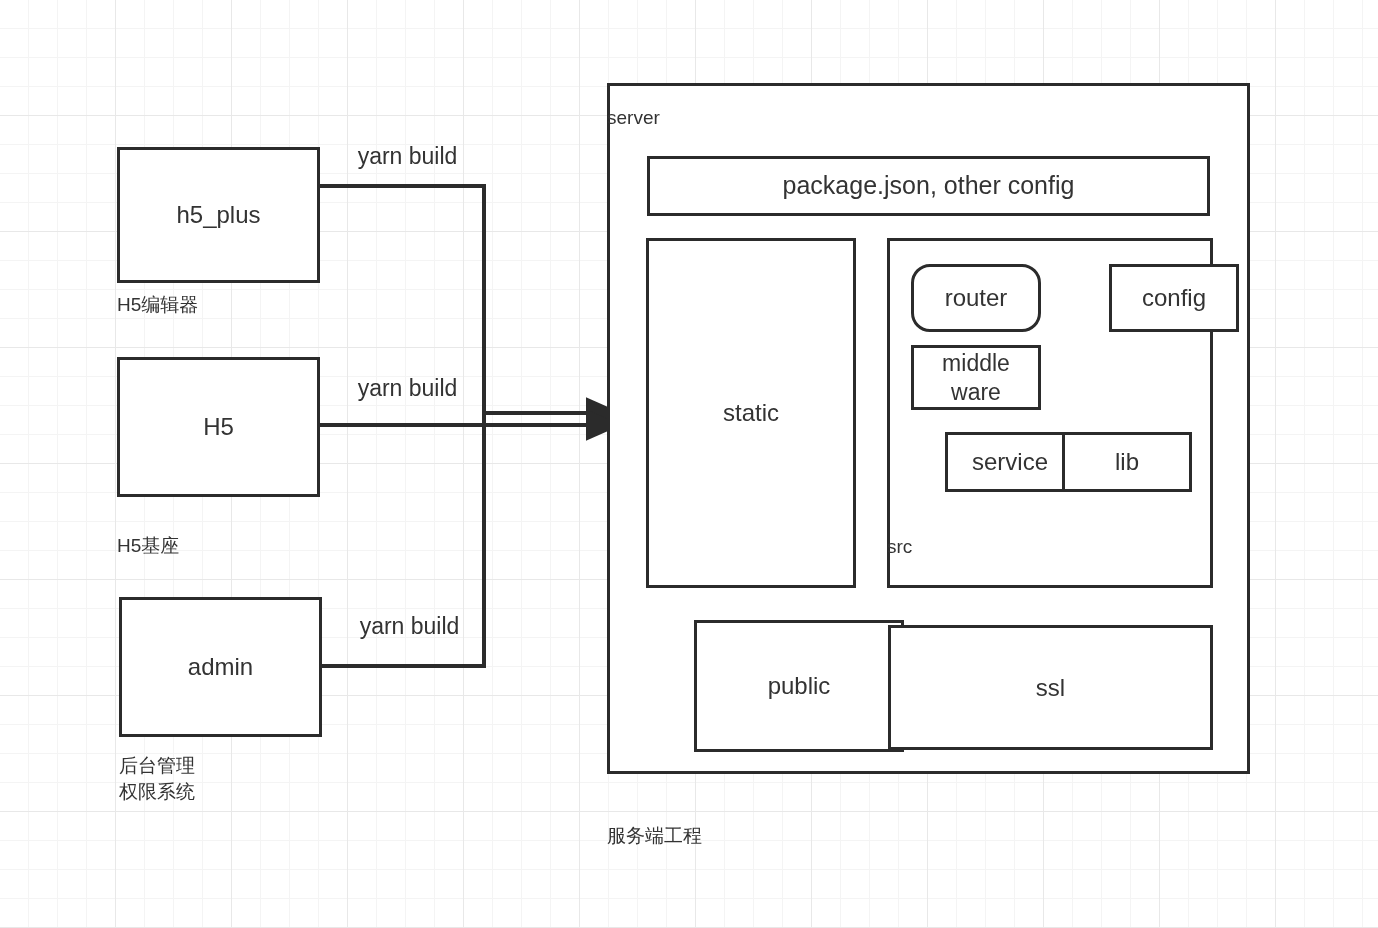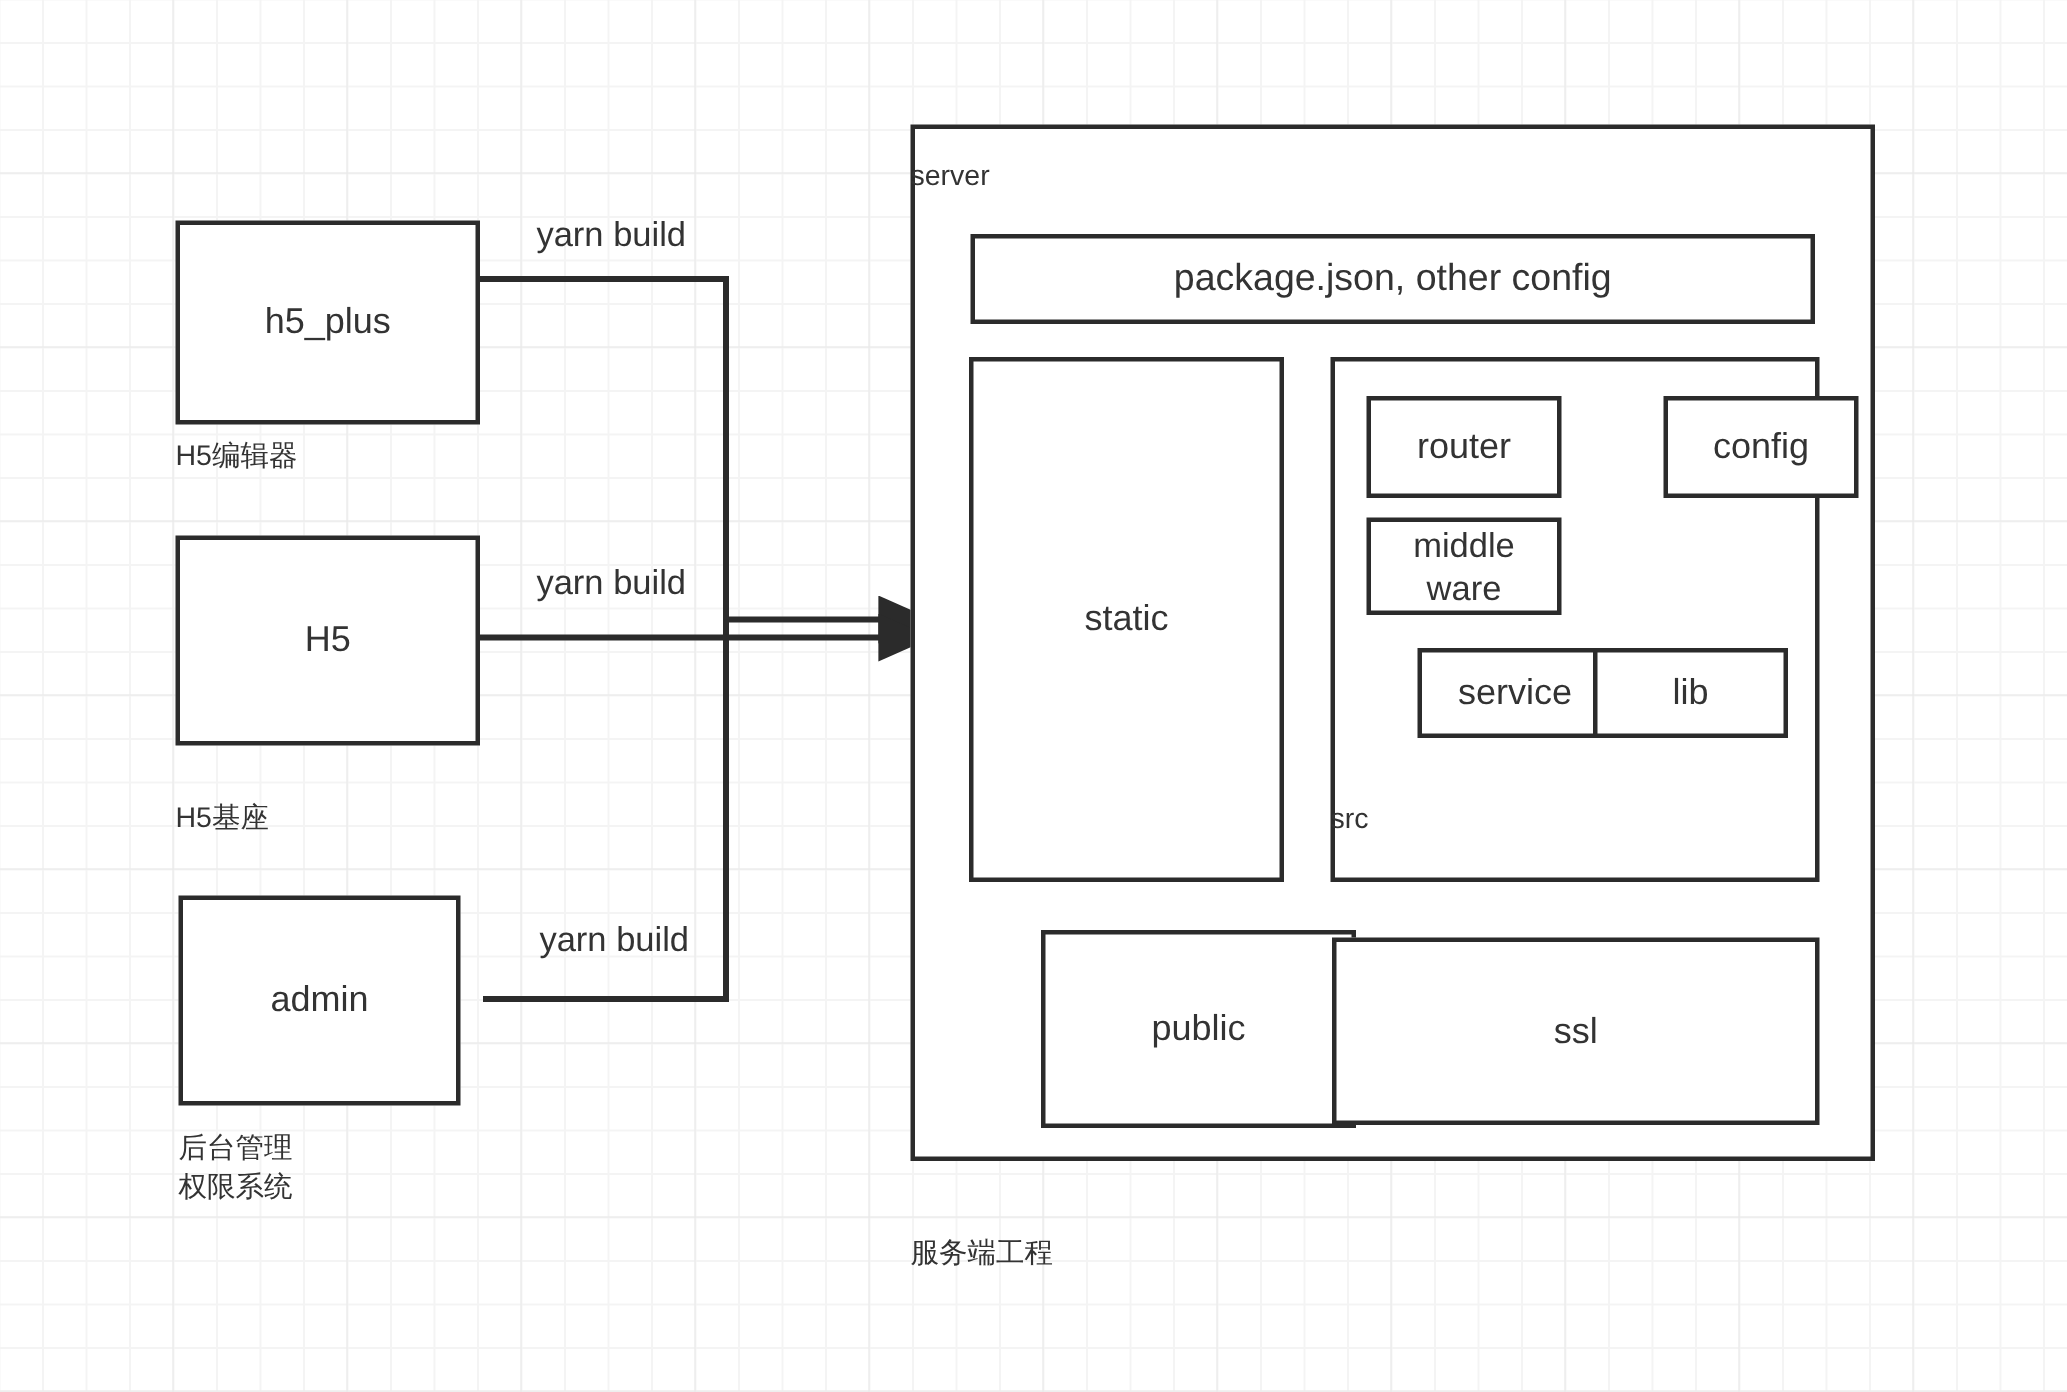--- a/index.html
+++ b/index.html
@@ -109,21 +109,21 @@
   </div>
   <div class="caption" style="left:117px; top:292px; width:203px;">H5编辑器</div>
   <div class="edge-label" style="left:320px; top:143px; width:175px;">yarn build</div>
 
   <div class="box" style="left:117px; top:357px; width:203px; height:140px;">
     <span>H5</span>
   </div>
   <div class="caption" style="left:117px; top:533px; width:203px;">H5基座</div>
   <div class="edge-label" style="left:320px; top:375px; width:175px;">yarn build</div>
 
-  <div class="box" style="left:119px; top:597px; width:188px; height:140px;">
+  <div class="box" style="left:119px; top:597px; width:203px; height:140px;">
     <span>admin</span>
   </div>
   <div class="caption" style="left:119px; top:753px; width:203px;">后台管理
 权限系统</div>
   <div class="edge-label" style="left:322px; top:613px; width:175px;">yarn build</div>
 
   <div class="container" style="left:607px; top:83px; width:643px; height:691px;"></div>
 
   <div class="caption" style="left:607px; top:105px; width:643px;">server</div>
 
@@ -131,21 +131,21 @@
     <span>package.json, other config</span>
   </div>
 
   <div class="box" style="left:646px; top:238px; width:210px; height:350px;">
     <span>static</span>
   </div>
 
   <div class="container" style="left:887px; top:238px; width:326px; height:350px;"></div>
   <div class="caption" style="left:887px; top:534px; width:326px;">src</div>
 
-  <div class="box" style="left:911px; top:264px; width:130px; height:68px;">
+  <div class="box" style="left:911px; top:264px; width:130px; height:68px;border-radius:19px;">
     <span>router</span>
   </div>
   <div class="box" style="left:1062px; top:264px; width:130px; height:68px;margin-left:47px;">
     <span>config</span>
   </div>
   <div class="box" style="left:911px; top:345px; width:130px; height:65px; font-size:23px;">
     <span>middle
 ware</span>
   </div>
   <div class="box" style="left:945px; top:432px; width:130px; height:60px;">

